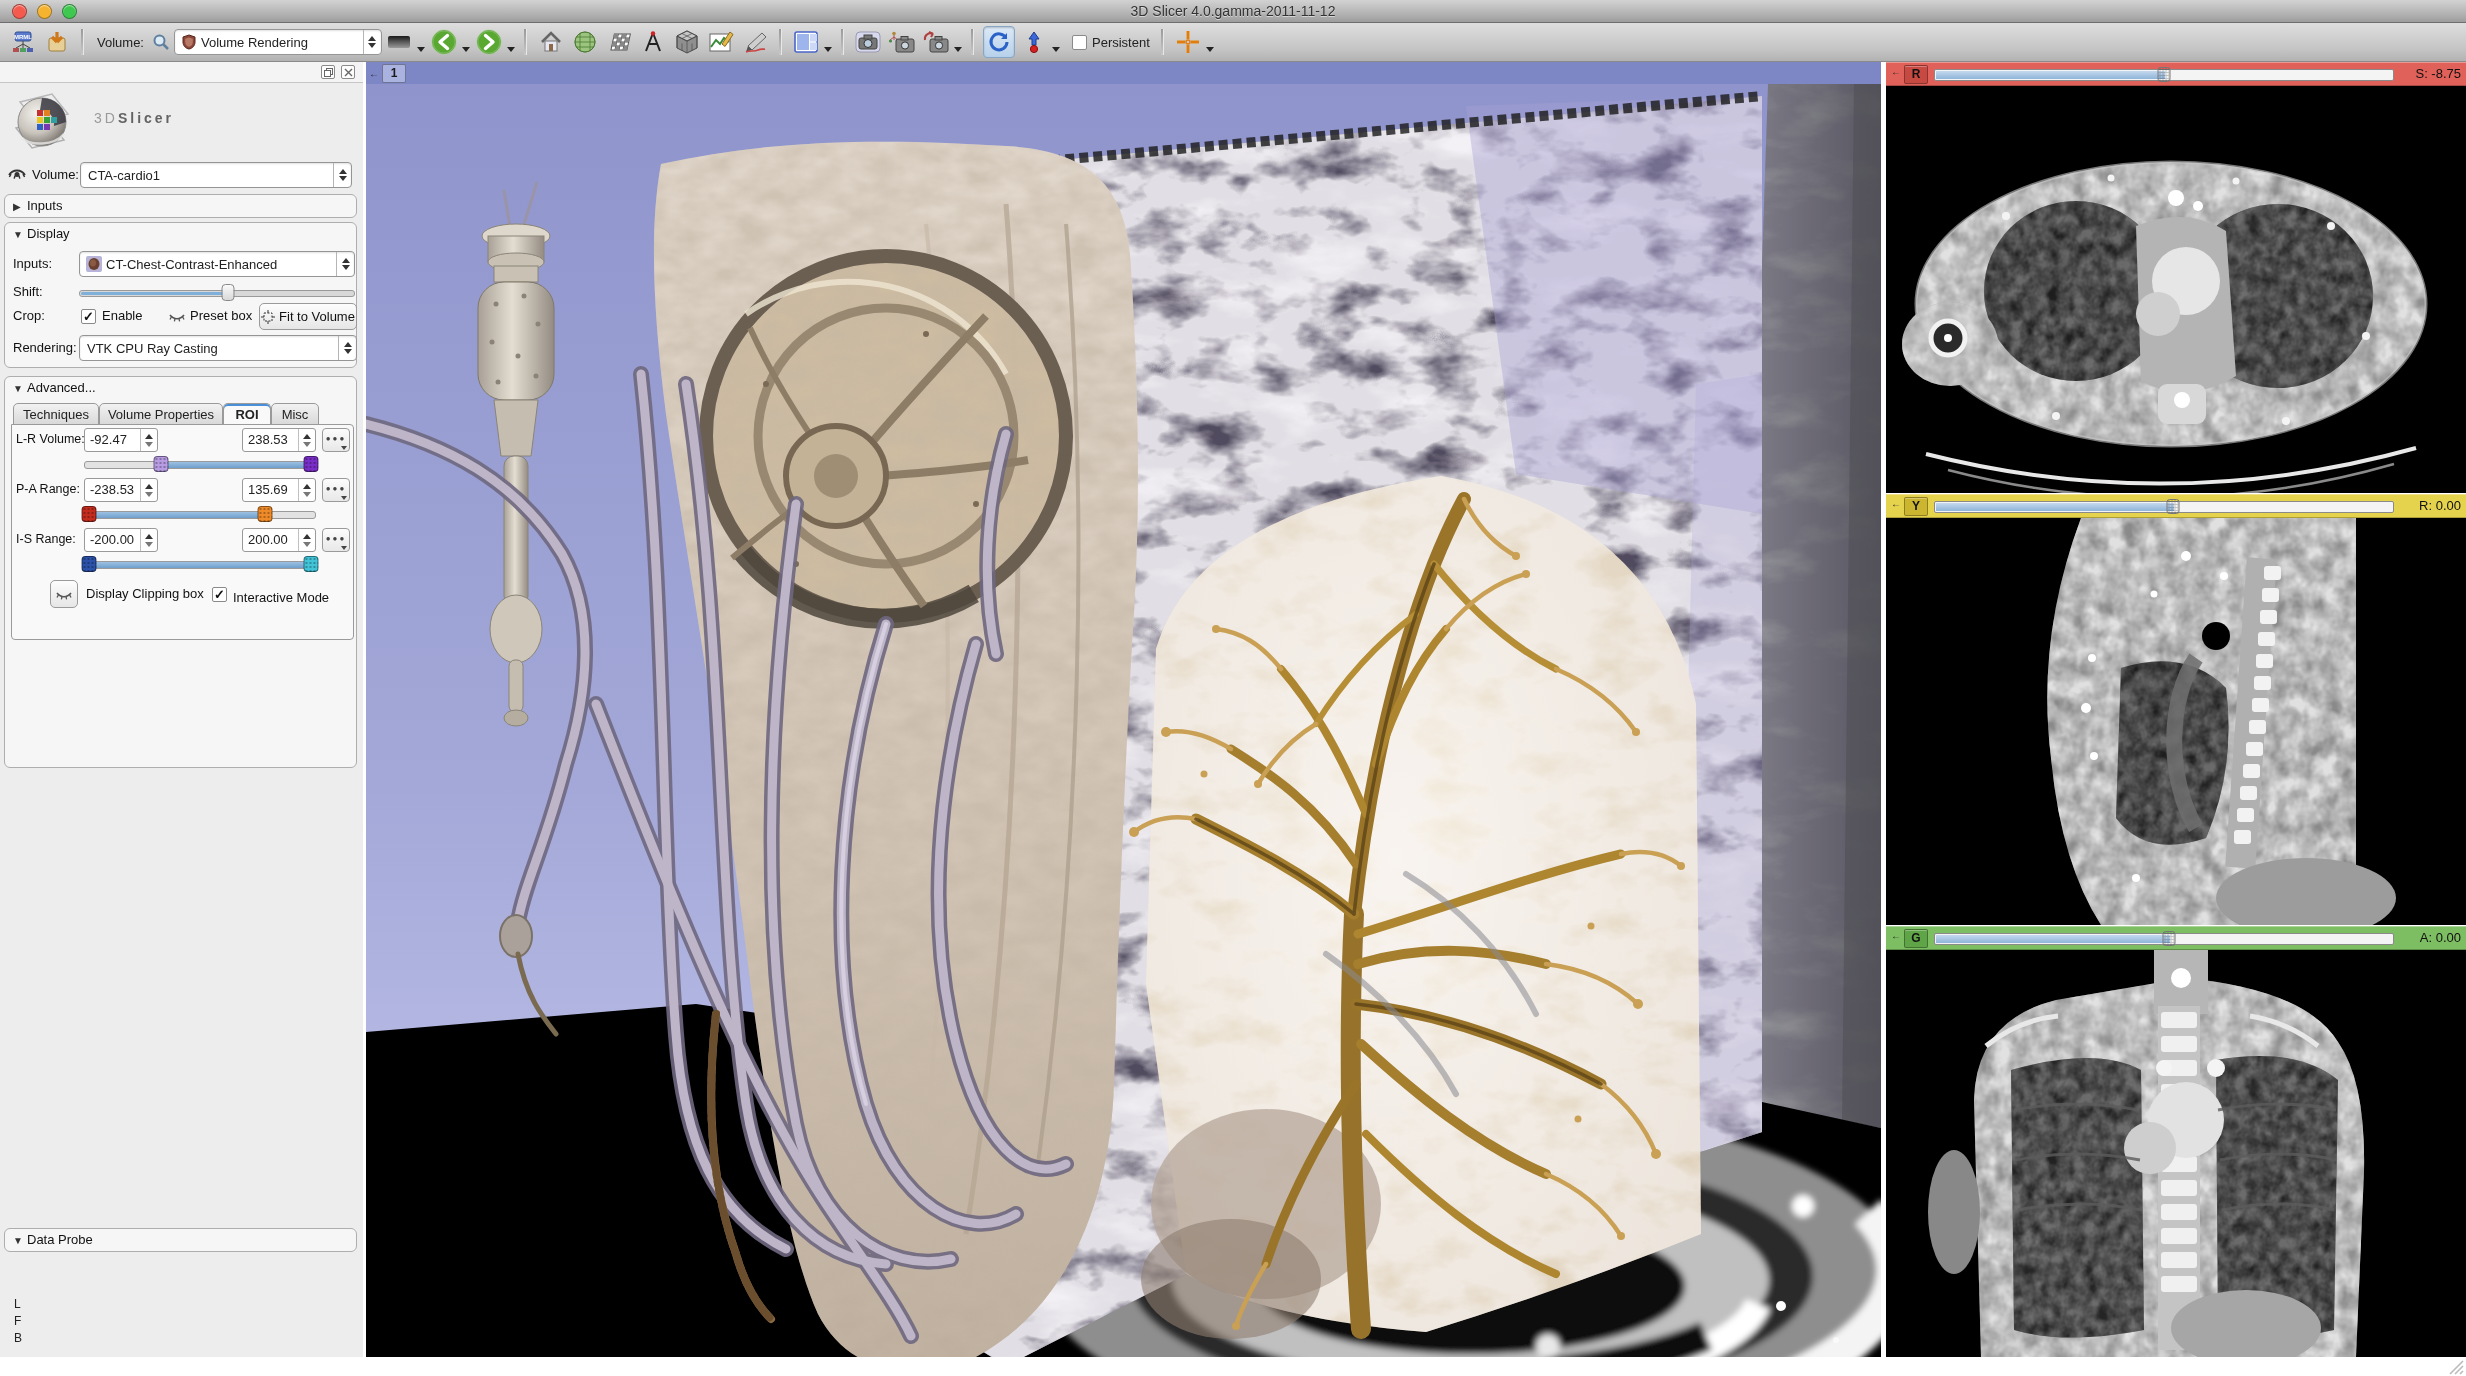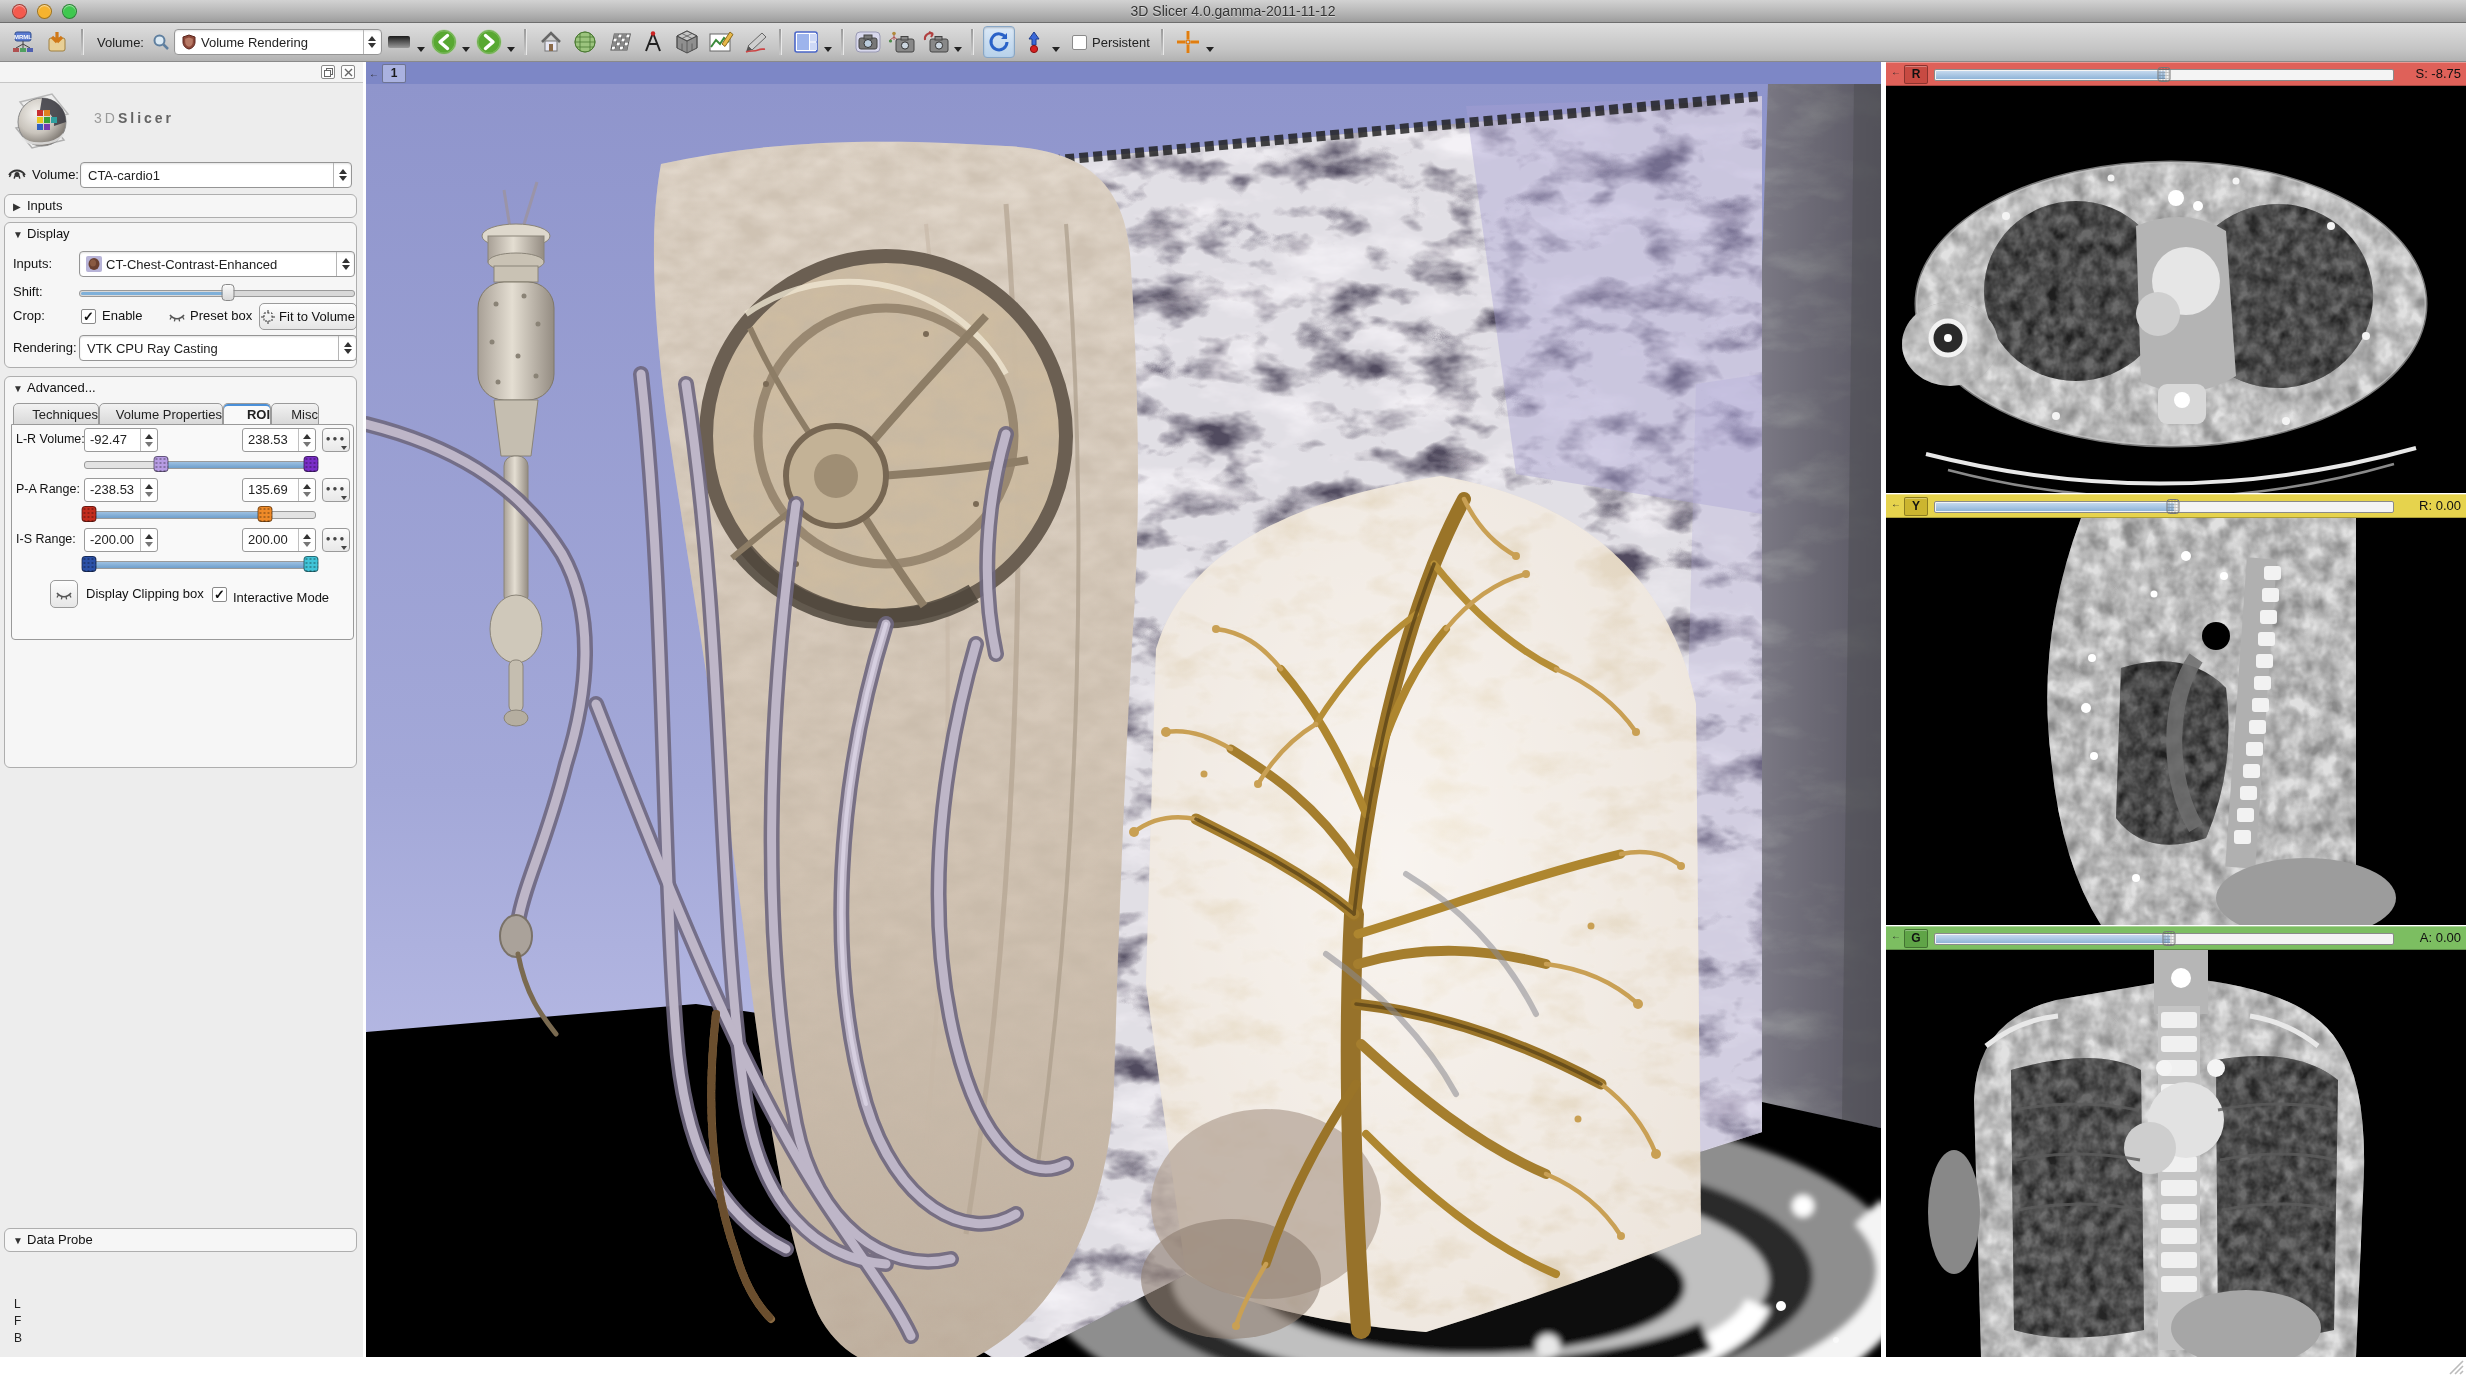--- a/index.html
+++ b/index.html
@@ -60,21 +60,21 @@
   .rhandle{position:absolute;top:0;width:15px;height:16px;border:1px solid rgba(0,0,0,.45);border-radius:4px;transform:translateX(-50%);
     background-image:radial-gradient(rgba(0,0,0,.28) 1px,transparent 1.2px);background-size:4px 4px;box-sizing:border-box;}
   .spin{position:absolute;height:24px;background:#fff;border:1px solid #9a9a9a;border-radius:3px;box-sizing:border-box;display:flex;}
   .spin .val{flex:1;line-height:22px;padding-left:5px;}
   .spin .btns{width:16px;border-left:1px solid #c0c0c0;display:flex;flex-direction:column;align-items:center;justify-content:center;gap:3px;}
   .spin .btns .tri-up{border-left-width:4px;border-right-width:4px;border-bottom-width:5px;}
   .spin .btns .tri-dn{border-left-width:4px;border-right-width:4px;border-top-width:5px;border-top-color:#777;}
   .dots-btn{position:absolute;height:24px;background:linear-gradient(#fcfcfc,#e8e8e8);border:1px solid #9a9a9a;border-radius:4px;box-sizing:border-box;
     font-size:8px;letter-spacing:2px;color:#444;text-align:center;line-height:20px;}
   .dots-btn .mini-dd{position:absolute;right:2px;bottom:1px;border-left:3px solid transparent;border-right:3px solid transparent;border-top:4px solid #444;width:0;height:0;}
-  .tab{position:absolute;top:0;height:22px;line-height:22px;text-align:right;background:linear-gradient(#f2f2f2,#d9d9d9);
+  .tab{position:absolute;top:0;height:22px;line-height:22px;text-align:center;background:linear-gradient(#f2f2f2,#d9d9d9);
     border:1px solid #9a9a9a;border-radius:5px 5px 0 0;box-sizing:border-box;color:#222;}
   .tab.active{background:#f9f9f9;border-bottom:1px solid #f9f9f9;box-shadow:inset 0 2px 0 #4a90d9;font-weight:bold;}
   .tabframe{position:absolute;border:1px solid #9a9a9a;border-radius:0 4px 4px 4px;background:#f9f9f9;}
   .lfb div{height:17px;line-height:17px;font-size:12px;color:#222;}
 
   
   #view3d{position:absolute;left:366px;top:62px;width:1515px;height:1295px;background:#000;}
   .view-bar{position:absolute;left:0;top:0;right:0;height:22px;display:flex;align-items:center;}
   .pin{width:16px;text-align:center;font-size:10px;color:#2a2a2a;}
   .badge{width:22px;height:17px;line-height:17px;text-align:center;font-weight:bold;font-size:12px;color:#1a1a1a;

